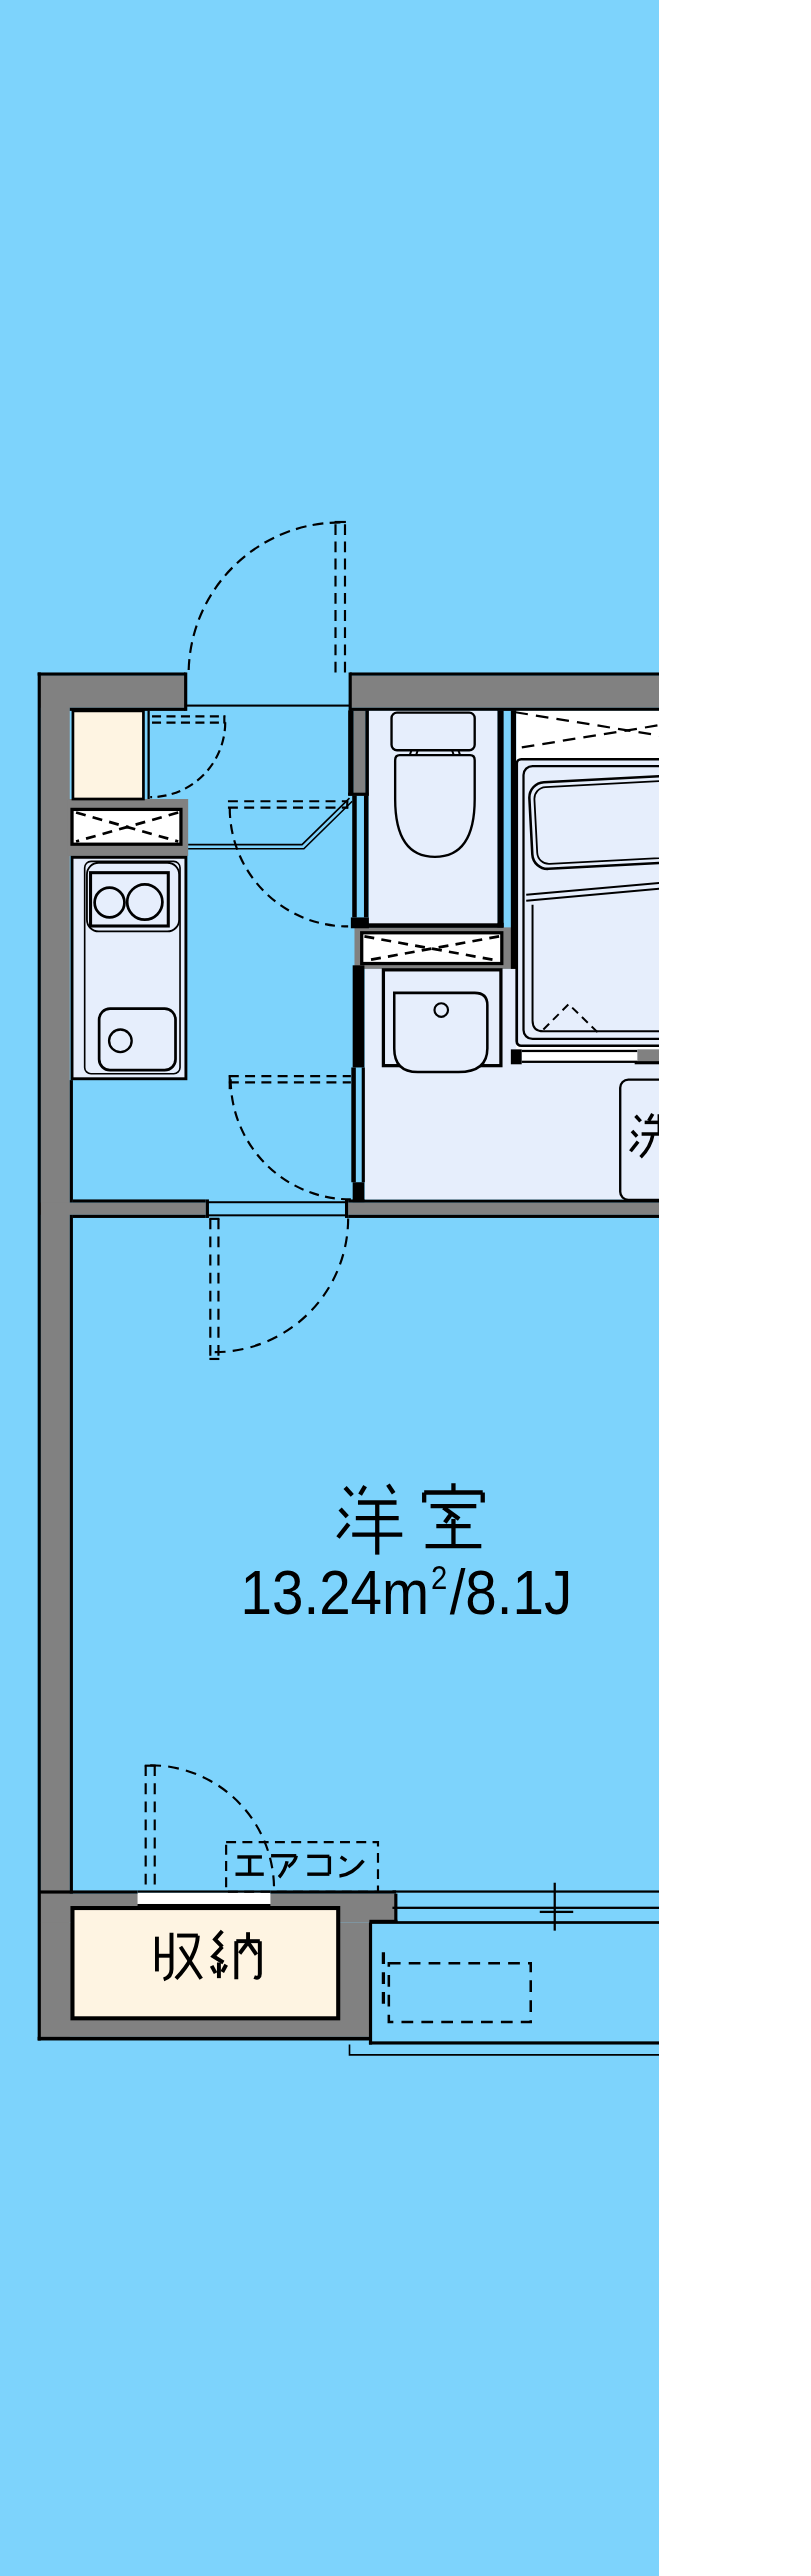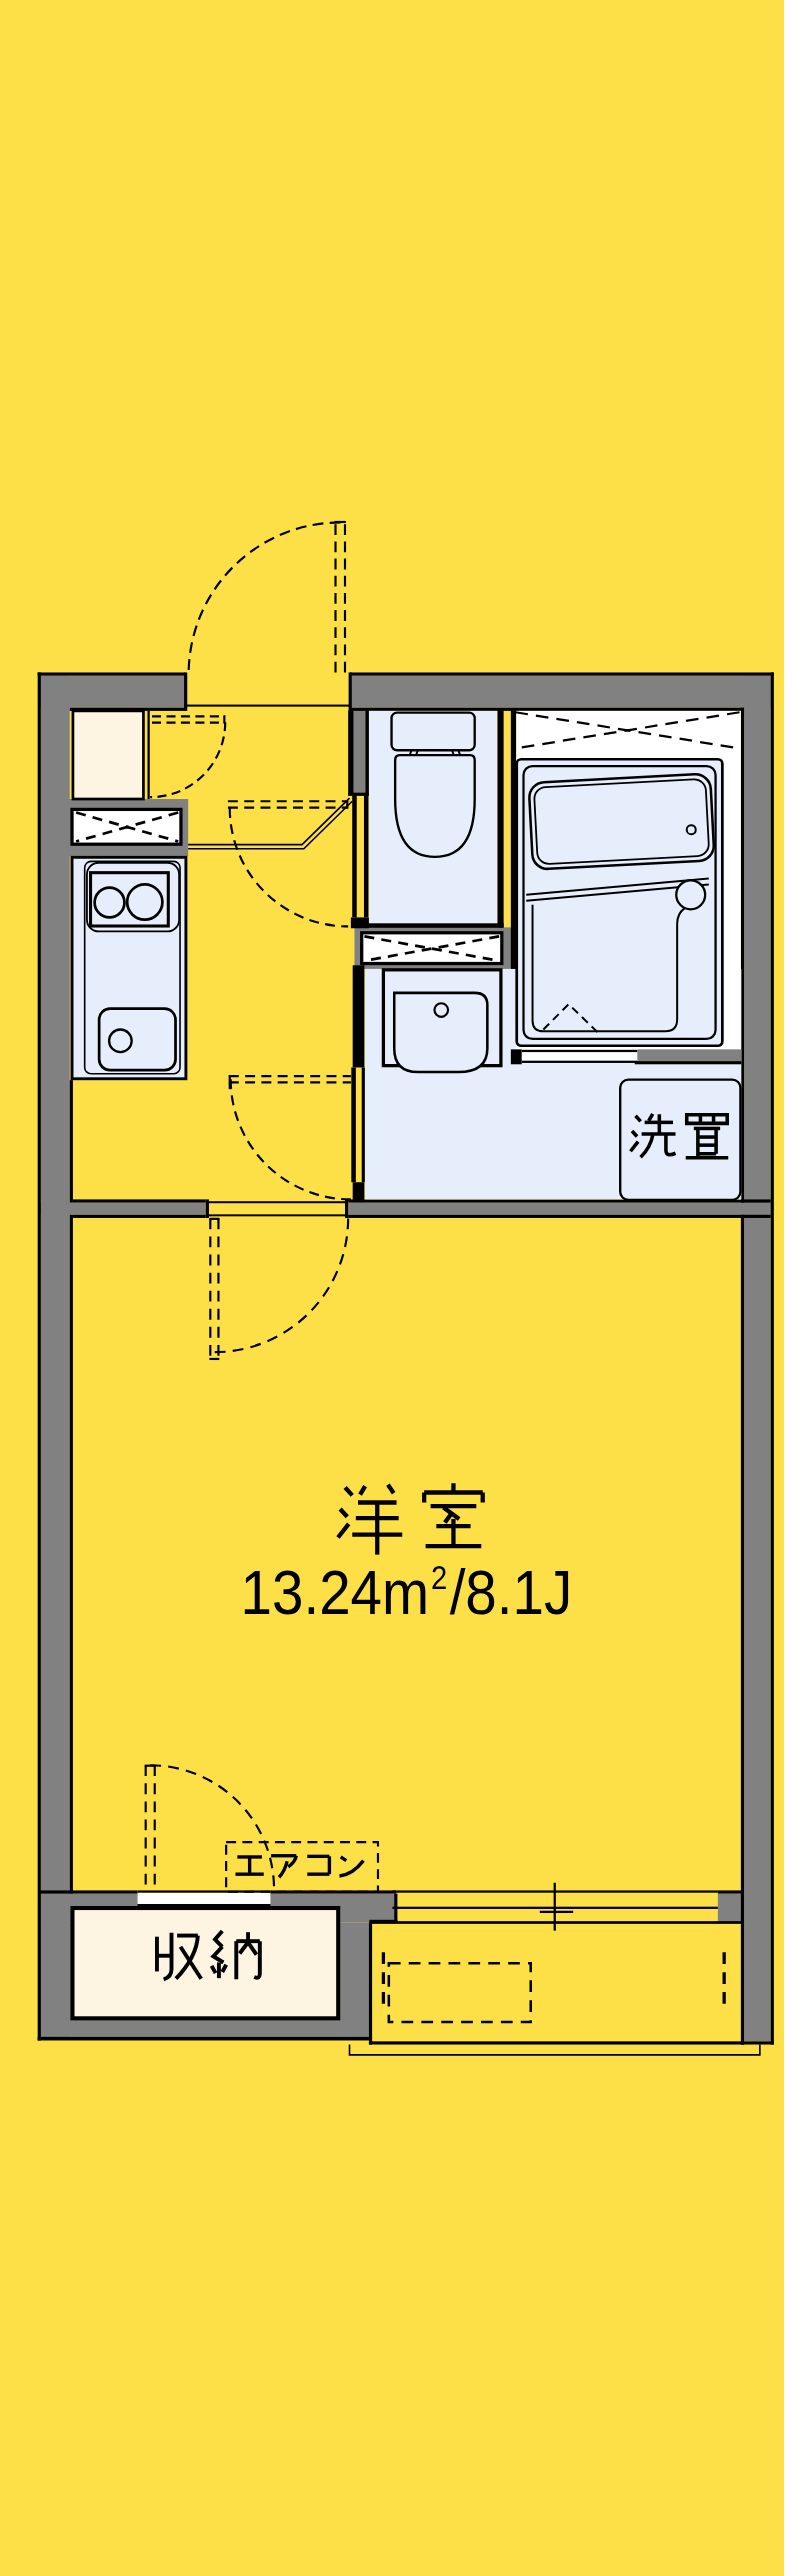--- a/index.html
+++ b/index.html
@@ -1,15 +1,15 @@
 <!DOCTYPE html>
 <html style="font-size:14.5px"><head><meta charset="utf-8">
 <style>
 html,body{margin:0;padding:0;background:#fff;}
-#c{position:relative;width:784px;height:2576px;background:#fde047;overflow:hidden;font-family:"Liberation Sans",sans-serif;}
+#c{position:relative;width:659px;height:2576px;background:#7dd3fc;overflow:hidden;font-family:"Liberation Sans",sans-serif;}
 </style></head>
 <body>
 <div id="c">
 <svg width="812" height="2576" viewBox="0 0 898 2850">
 <defs>
 <g id="kyou" fill="none" stroke="#000">
  <path d="M16 6 L26 17"></path>
           <path d="M9 36 L19 47"></path>
           <path d="M6 76 L21 57"></path>
  <path d="M44 4 L37 16"></path>

